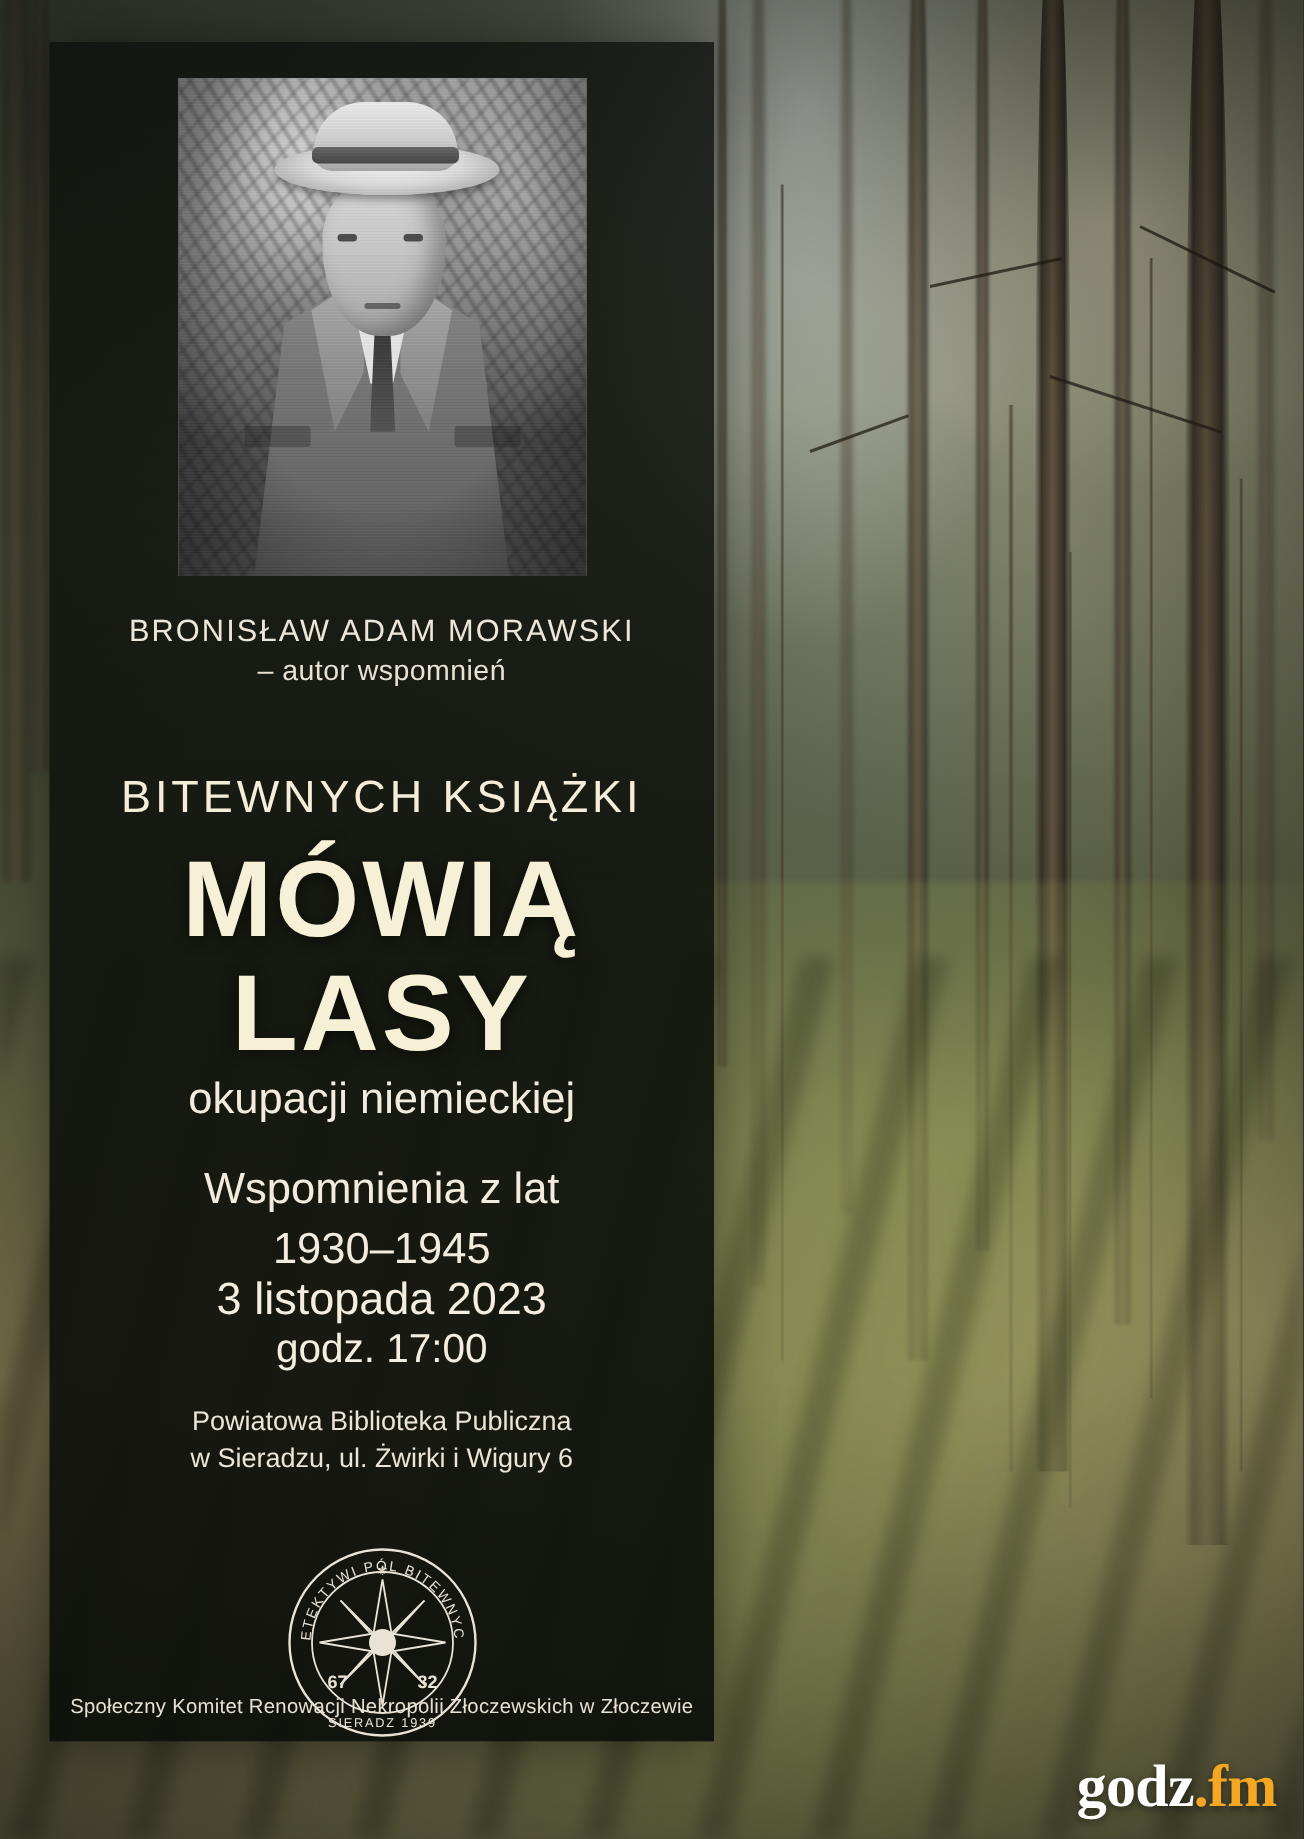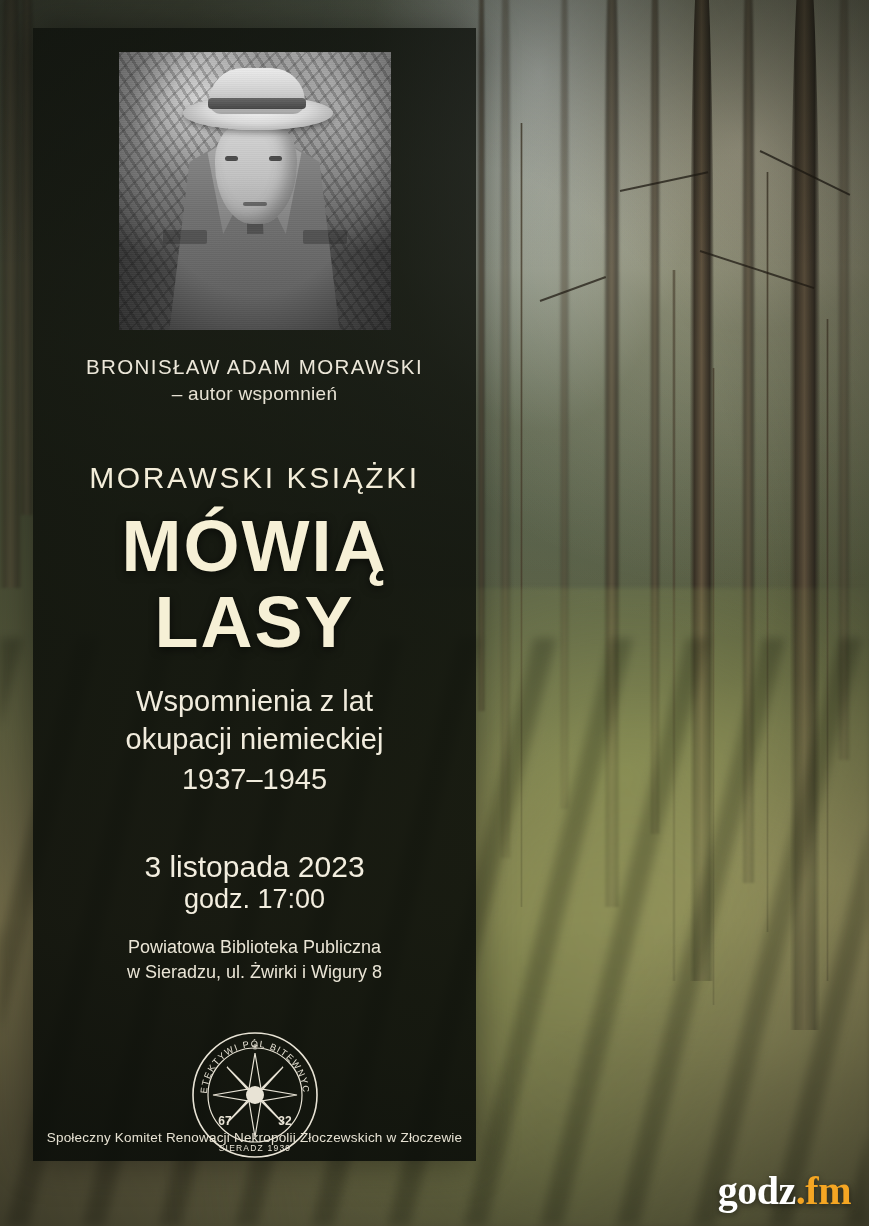--- a/index.html
+++ b/index.html
@@ -296,21 +296,20 @@
     font-size: 29px;
     line-height: 1.32;
     color: #f1ecdd;
   }
   .years {
     margin-top: 4px;
     font-size: 29px;
     color: #f1ecdd;
   }
   .date {
-    margin-top: 54px;
     font-size: 30px;
     color: #f3eedf;
   }
   .hour {
     margin-top: 0;
     font-size: 27px;
     color: #f3eedf;
   }
   .place {
     margin-top: 20px;
@@ -417,30 +416,30 @@
         <div class="p-hat-brim"></div>
         <div class="p-hat-crown"></div>
         <div class="p-hat-band"></div>
         <div class="p-vign"></div>
         <div class="p-grain"></div>
       </div>
 
       <div class="name">BRONISŁAW ADAM MORAWSKI</div>
       <div class="subname">– autor wspomnień</div>
 
-      <div class="promo">MORAWSKI KSIĄŻKI</div>
+      <div class="promo">BITEWNYCH KSIĄŻKI</div>
       <div class="title">MÓWIĄ LASY</div>
+      <div class="sub1" style="margin-top:0;">okupacji niemieckiej</div>
       <div class="sub1">Wspomnienia z lat</div>
-      <div class="sub1" style="margin-top:0;">okupacji niemieckiej</div>
-      <div class="years">1937–1945</div>
+      <div class="years">1930–1945</div>
 
       <div class="date">3 listopada 2023</div>
       <div class="hour">godz. 17:00</div>
       <div class="place">Powiatowa Biblioteka Publiczna</div>
-      <div class="place" style="margin-top:0;">w Sieradzu, ul. Żwirki i Wigury 8</div>
+      <div class="place" style="margin-top:0;">w Sieradzu, ul. Żwirki i Wigury 6</div>
 
       <div class="logos">
 
 
         <div>
           <svg class="logo-det" viewBox="0 0 132 132">
             <defs>
               <path id="arcTop" d="M 18,66 A 48,48 0 0 1 114,66"></path>
               <path id="arcBot" d="M 20,66 A 46,46 0 0 0 112,66"></path>
             </defs>

